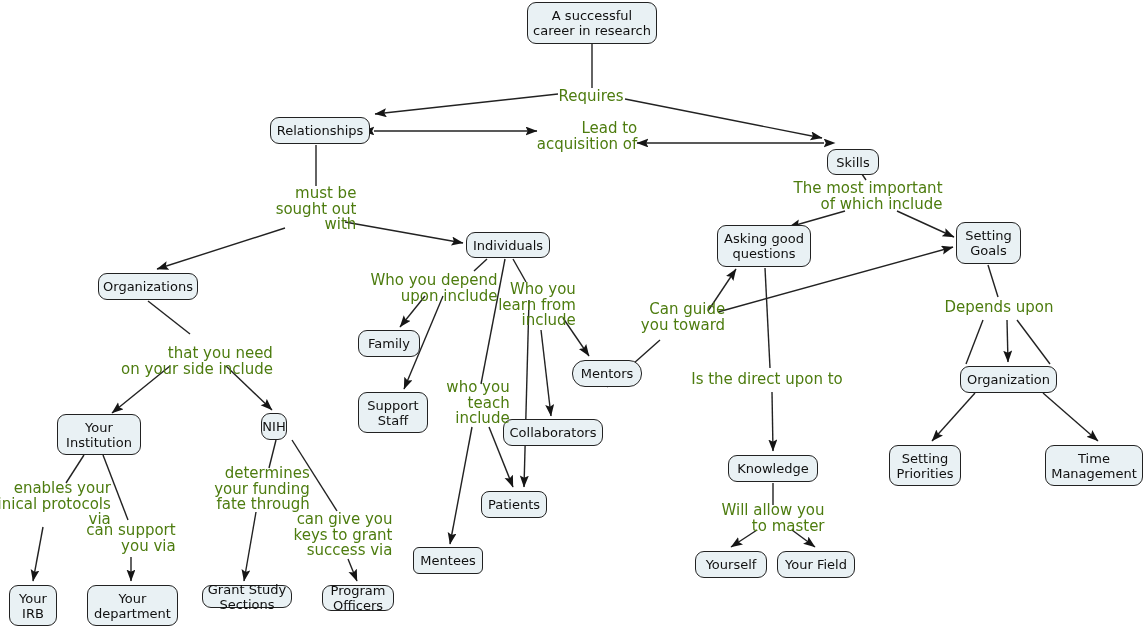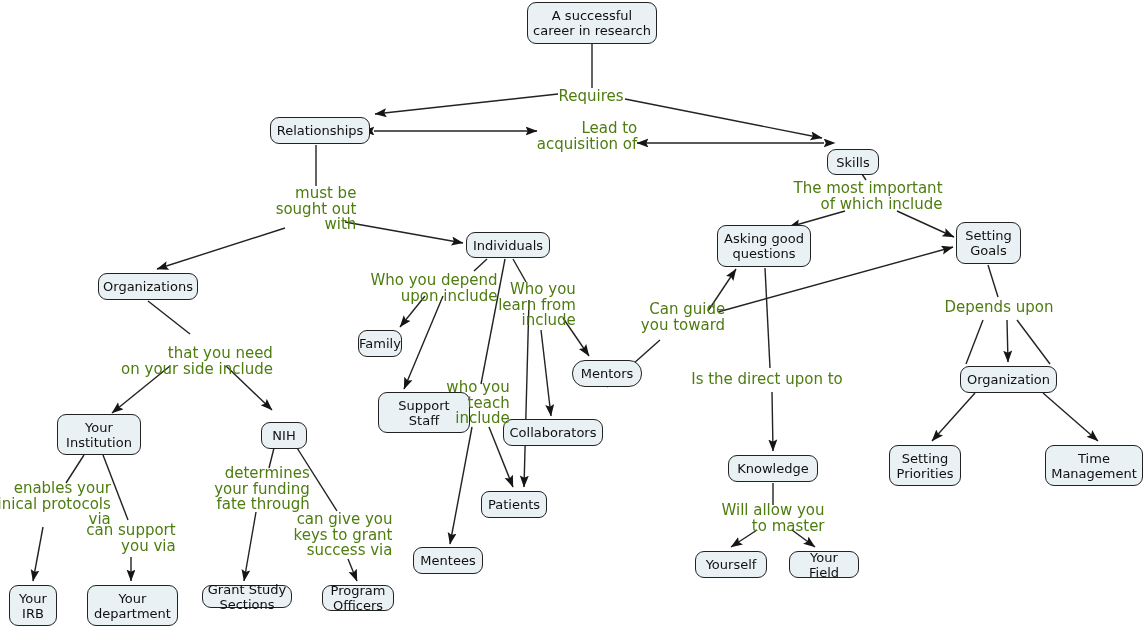--- a/index.html
+++ b/index.html
@@ -120,38 +120,38 @@
       <div class="node" style="left: 527px; top: 2px; width: 130px; height: 42px;">A successful
 career in research</div>
       <div class="node" style="left: 270px; top: 117px; width: 100px; height: 27px;">Relationships</div>
       <div class="node" style="left: 827px; top: 131px; width: 52px; height: 26px; margin-top: 18px;">Skills</div>
       <div class="node" style="left: 466px; top: 232px; width: 84px; height: 26px;">Individuals</div>
       <div class="node" style="left: 98px; top: 273px; width: 100px; height: 27px;">Organizations</div>
       <div class="node" style="left: 717px; top: 225px; width: 94px; height: 42px;">Asking good
 questions</div>
       <div class="node" style="left: 956px; top: 222px; width: 65px; height: 42px;">Setting
 Goals</div>
-      <div class="node" style="left: 358px; top: 330px; width: 44px; height: 27px;">Family</div>
-      <div class="node" style="left: 378px; top: 392px; width: 92px; height: 41px;">Support
+      <div class="node" style="left: 358px; top: 330px; width: 62px; height: 27px;">Family</div>
+      <div class="node" style="left: 358px; top: 392px; width: 70px; height: 41px;">Support
 Staff</div>
       <div class="node" style="left: 572px; top: 360px; width: 70px; height: 27px; border-radius: 13px;">Mentors</div>
       <div class="node" style="left: 503px; top: 419px; width: 100px; height: 27px;">Collaborators</div>
       <div class="node" style="left: 481px; top: 491px; width: 66px; height: 27px; border-radius: 8px;">Patients</div>
-      <div class="node" style="left: 413px; top: 547px; width: 70px; height: 27px;">Mentees</div>
+      <div class="node" style="left: 413px; top: 547px; width: 70px; height: 27px; border-radius: 6px;">Mentees</div>
       <div class="node" style="left: 728px; top: 455px; width: 90px; height: 27px;">Knowledge</div>
       <div class="node" style="left: 695px; top: 551px; width: 72px; height: 27px;">Yourself</div>
-      <div class="node" style="left: 777px; top: 551px; width: 70px; height: 27px; margin-left: 12px;">Your Field</div>
+      <div class="node" style="left: 777px; top: 551px; width: 78px; height: 27px;">Your Field</div>
       <div class="node" style="left: 960px; top: 366px; width: 97px; height: 27px;">Organization</div>
       <div class="node" style="left: 889px; top: 445px; width: 72px; height: 41px;">Setting
 Priorities</div>
       <div class="node" style="left: 1045px; top: 445px; width: 98px; height: 41px;">Time
 Management</div>
       <div class="node" style="left: 57px; top: 414px; width: 84px; height: 41px;">Your
 Institution</div>
-      <div class="node" style="left: 261px; top: 422px; width: 46px; height: 27px;">NIH</div>
+      <div class="node" style="left: 261px; top: 413px; width: 26px; height: 27px;">NIH</div>
       <div class="node" style="left: 9px; top: 585px; width: 48px; height: 41px;">Your
 IRB</div>
       <div class="node" style="left: 87px; top: 585px; width: 91px; height: 41px;">Your
 department</div>
       <div class="node" style="left: 202px; top: 585px; width: 90px; height: 23px;">Grant Study
 Sections</div>
       <div class="node" style="left: 322px; top: 585px; width: 72px; height: 26px;">Program
 Officers</div>
     </div>
   <div id="labels">

